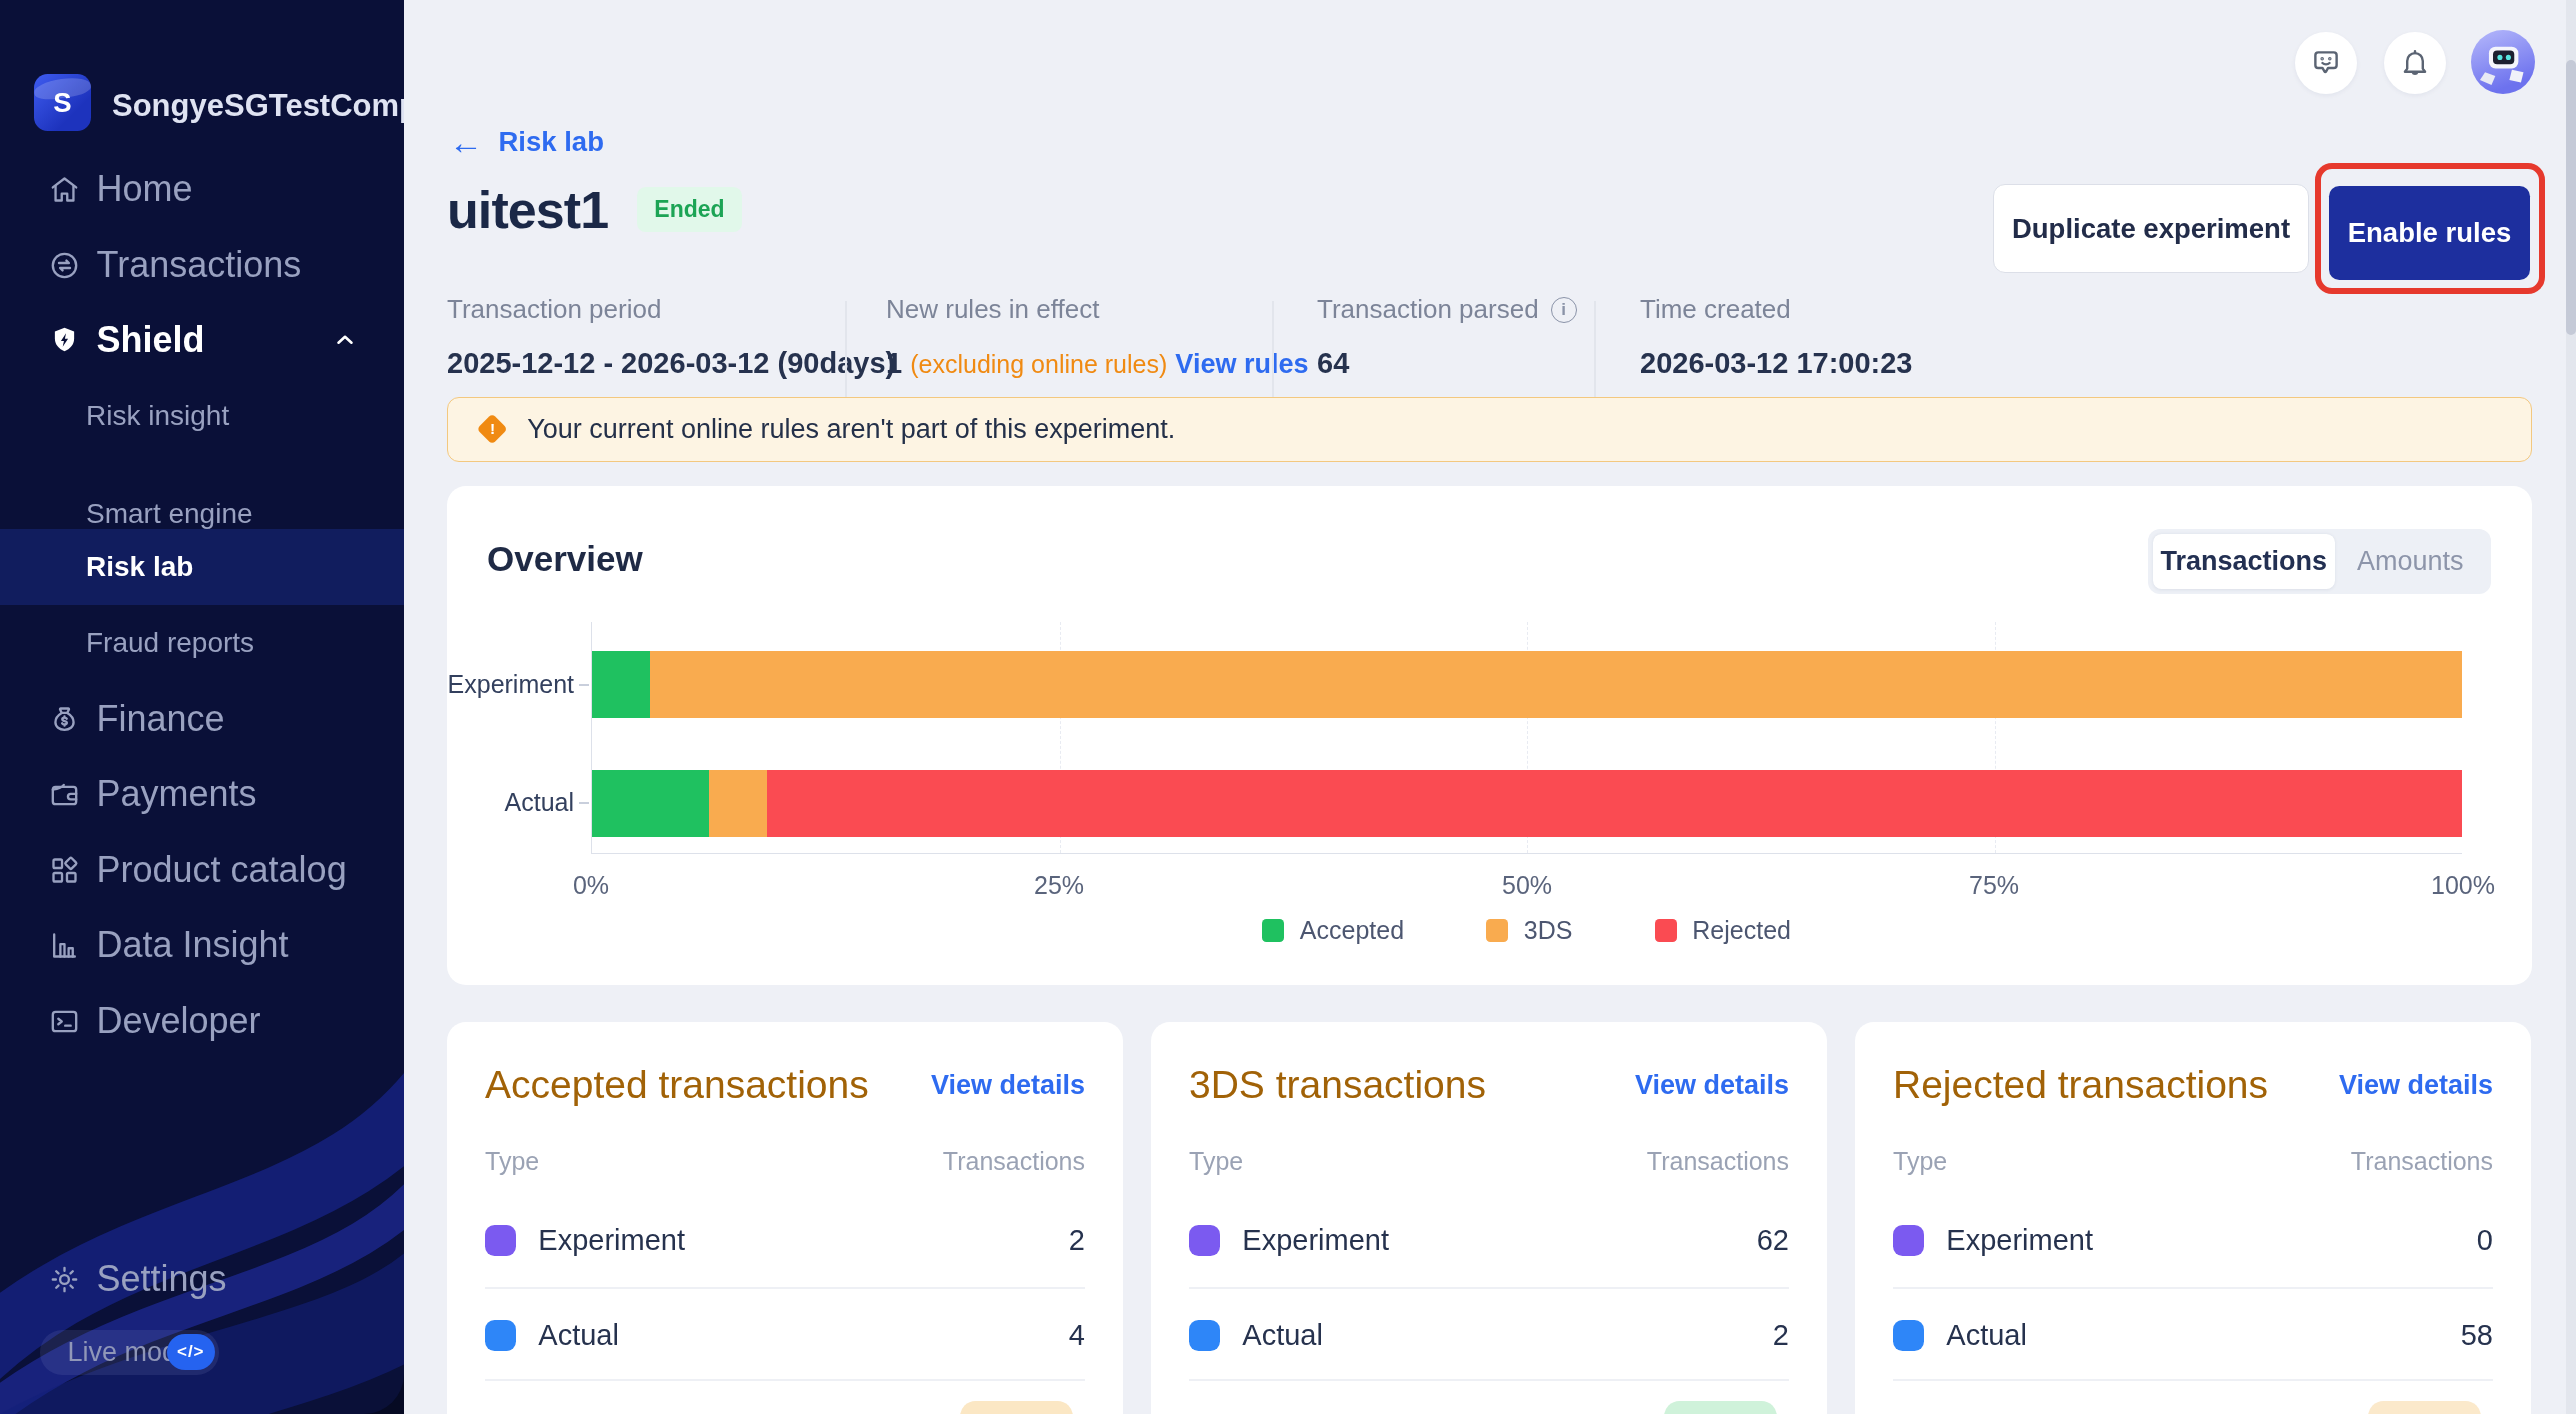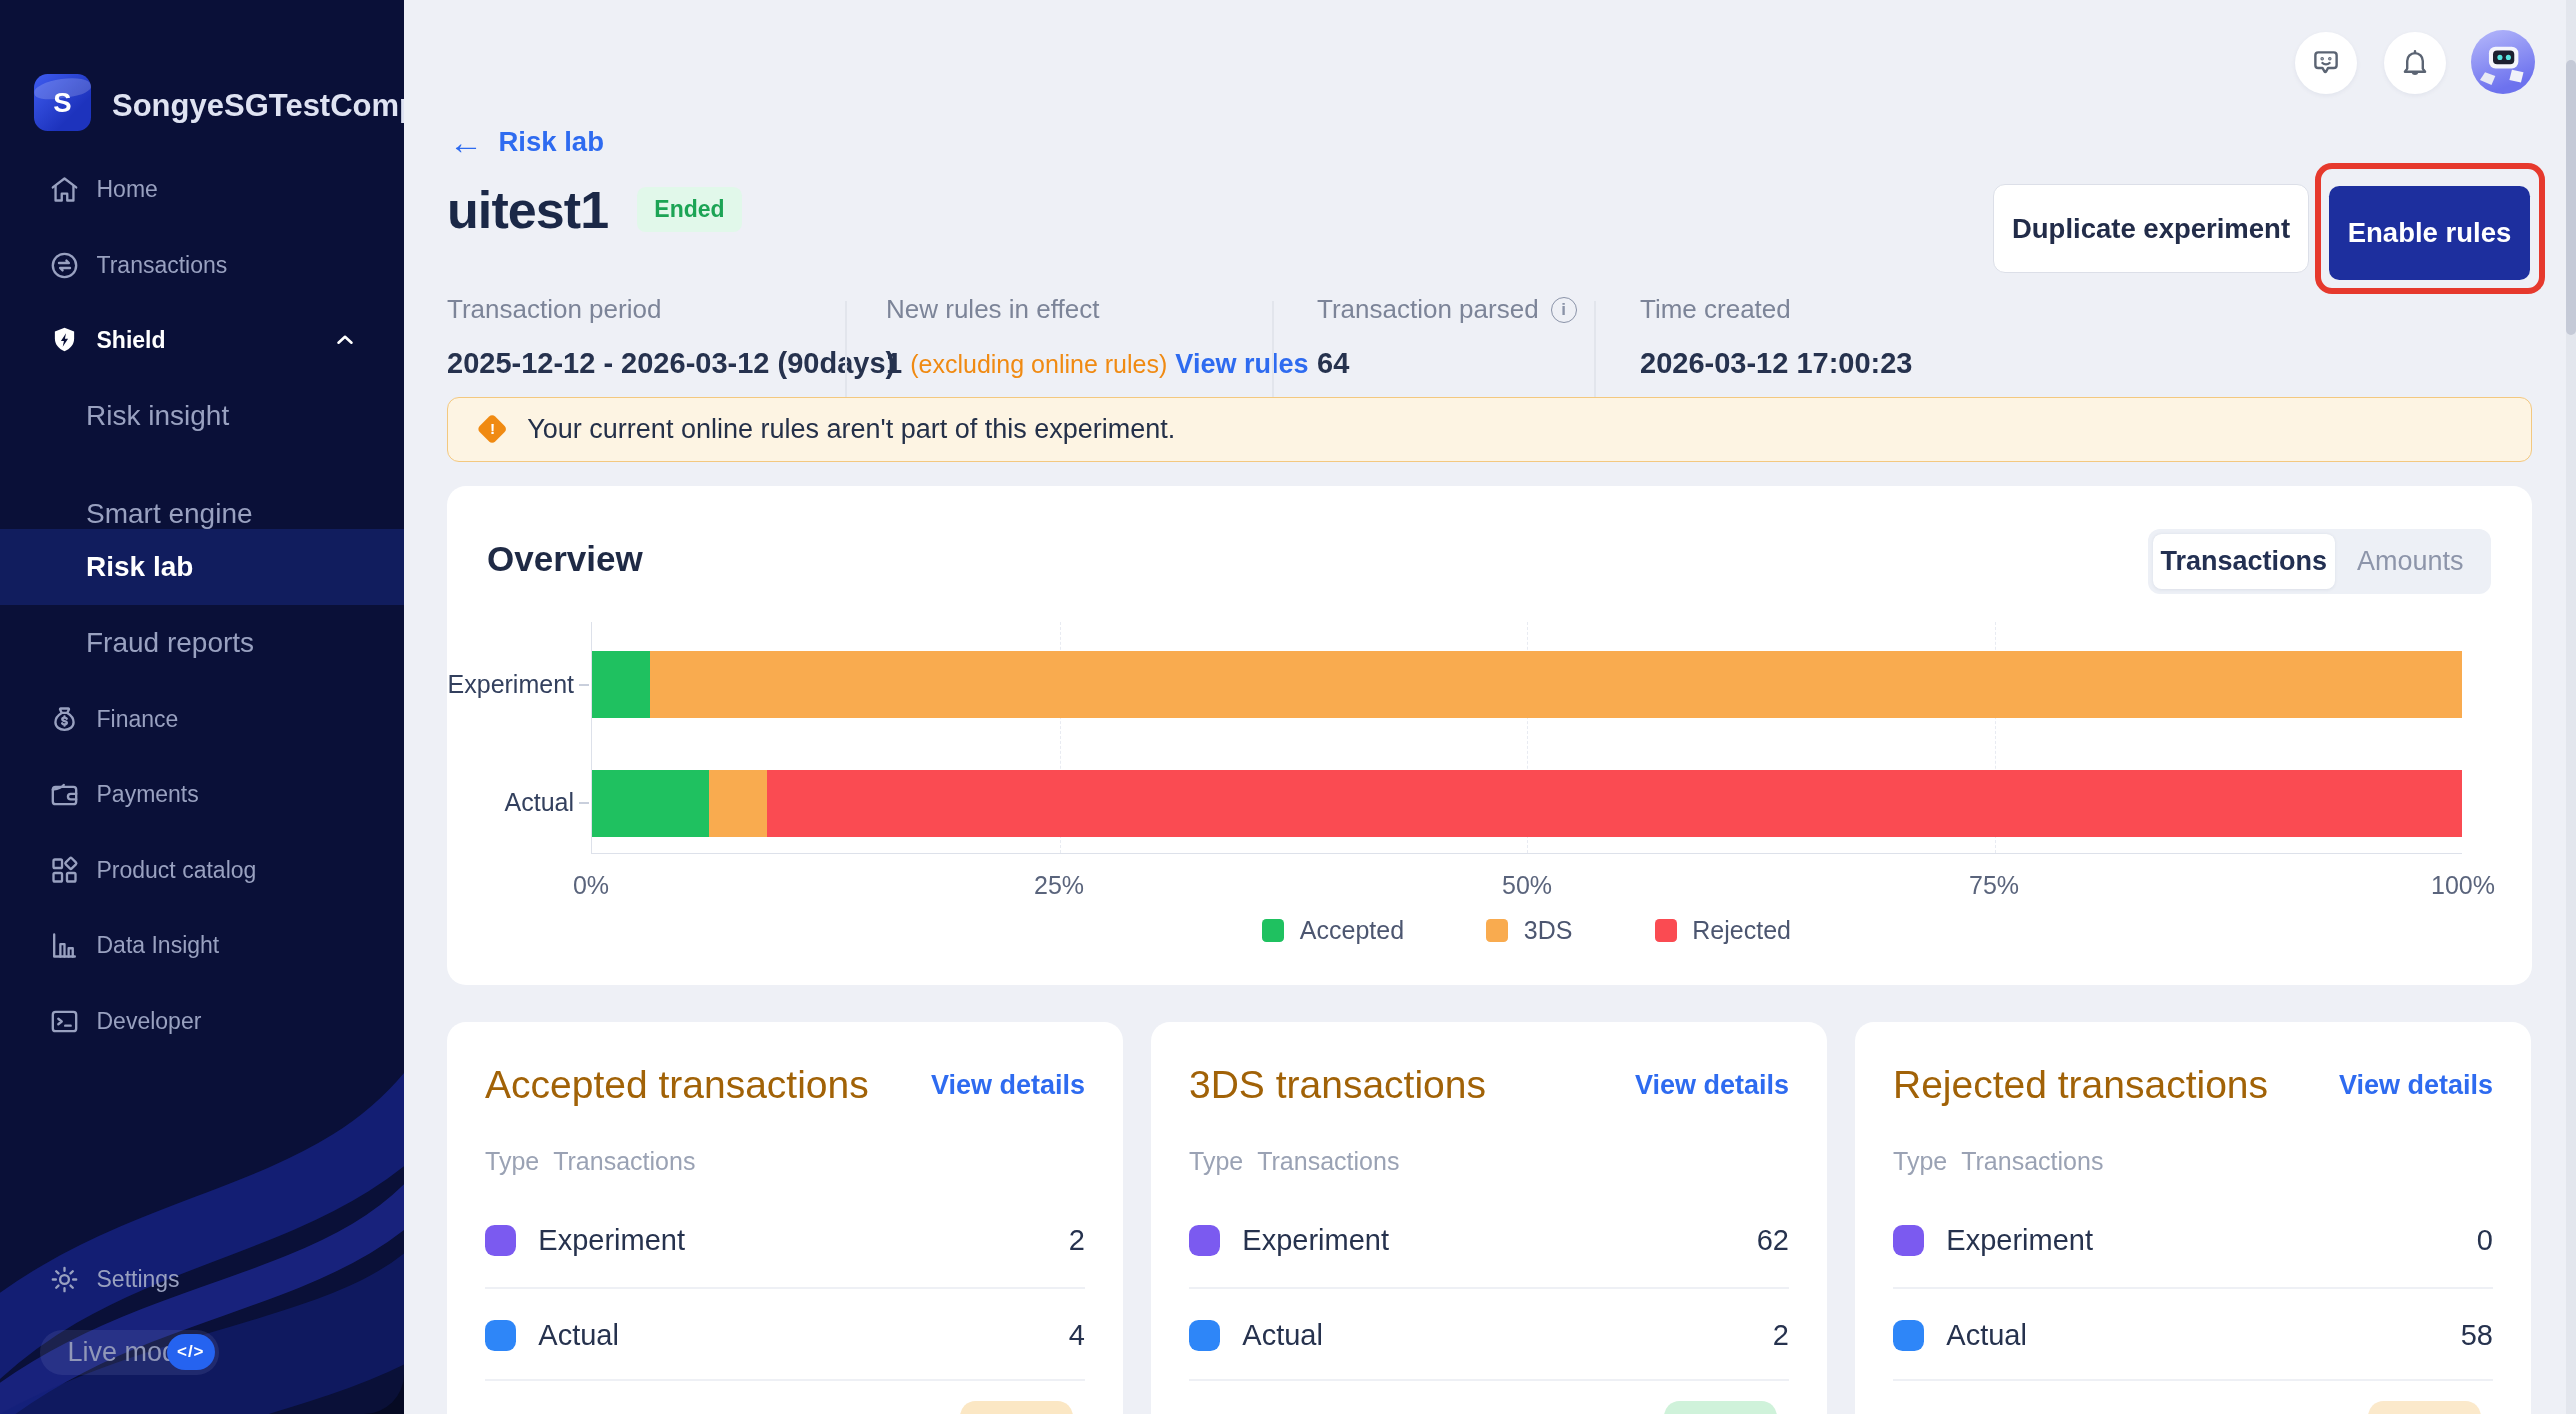--- a/index.html
+++ b/index.html
@@ -14,21 +14,21 @@
   .swirl { position:absolute; left:0; bottom:0; pointer-events:none; }
   .logo { position:absolute; left:34px; top:74px; width:57px; height:57px; border-radius:13.7px;
           background:linear-gradient(135deg,#3f5cf0 0%,#1d33bd 70%); display:flex; align-items:center; justify-content:center;
           color:#fff; font-size:27.5px; font-weight:700; }
   .logo::after{ content:""; position:absolute; left:0; top:5.2px; width:57px; height:19px;
           background:rgba(255,255,255,.18); border-radius:50% 50% 40% 40%; transform:rotate(-8deg); }
   .company { position:absolute; left:112px; top:88px; font-size:31px; font-weight:600; color:#dfe3f2; white-space:nowrap; }
   .nav-item { position:absolute; left:0; width:404px; height:76px; display:flex; align-items:center; cursor:pointer; }
   .nav-item.active-row { background:#111d5e; }
   .nav-icon { width:33px; height:33px; margin-left:48px; flex:none; }
-  .nav-label { margin-left:15.5px; font-size:23px; color:#99a1c0; }
+  .nav-label { margin-left:15.5px; font-size:36px; color:#99a1c0; }
   .nav-label.bright { color:#ffffff; font-weight:600; }
   .sub-label { margin-left:86px; font-size:28px; color:#99a1c0; }
   .sub-label.bright { color:#ffffff; font-weight:600; }
   .chevron-up { position:absolute; right:46px; }
   .live-pill { position:absolute; left:40px; top:1330px; width:179px; height:45px; border-radius:22.3px;
                background:rgba(140,152,205,0.14); display:flex; align-items:center; }
   .live-label { margin-left:27.5px; font-size:27px; color:#9097b8; }
   .live-toggle { position:absolute; right:4.3px; top:4.3px; width:48px; height:36px; border-radius:18px;
                  background:#2563f0; color:#fff; font-size:17px; font-weight:700; letter-spacing:0.9px;
                  display:flex; align-items:center; justify-content:center; cursor:pointer; }
@@ -93,21 +93,21 @@
   .legend { position:absolute; left:144px; top:430px; width:1871px; display:flex; justify-content:center; gap:82px; }
   .legend-item { display:flex; align-items:center; gap:15.5px; }
   .legend-swatch { width:22.3px; height:22.3px; border-radius:4.3px; }
   .legend-label { font-size:25px; color:#4c5670; }
 
   
   .sum-card { position:absolute; top:1022px; width:676px; height:447px; background:#fff; border-radius:19px; }
   .card-head { position:absolute; left:38px; right:38px; top:41px; display:flex; justify-content:space-between; align-items:center; }
   .card-title { font-size:39px; font-weight:400; color:#a16207; }
   .card-link { font-size:27px; font-weight:600; color:var(--accent); cursor:pointer; }
-  .card-cols { position:absolute; left:38px; right:38px; top:125px; display:flex; justify-content:flex-start;gap:14px; }
+  .card-cols { position:absolute; left:38px; right:38px; top:125px; display:flex; justify-content:space-between;gap:14px; }
   .card-col { font-size:25px; color:#9aa2b4; }
   .card-row { position:absolute; left:38px; right:38px; height:58px; display:flex; justify-content:space-between; align-items:center; }
   .row-left { display:flex; align-items:center; gap:22.3px; }
   .type-dot { width:31px; height:31px; border-radius:9.5px; }
   .dot-experiment { background:var(--experiment_purple); }
   .dot-actual { background:var(--actual_blue); }
   .row-label, .row-value { font-size:29px; color:#26324e; }
   .card-divider { position:absolute; left:38px; right:38px; height:1.7px; background:#eef0f5; }
   .change-pill { position:absolute; right:50px; top:379px; width:113px; height:38px; border-radius:15.5px; }
 </style>

